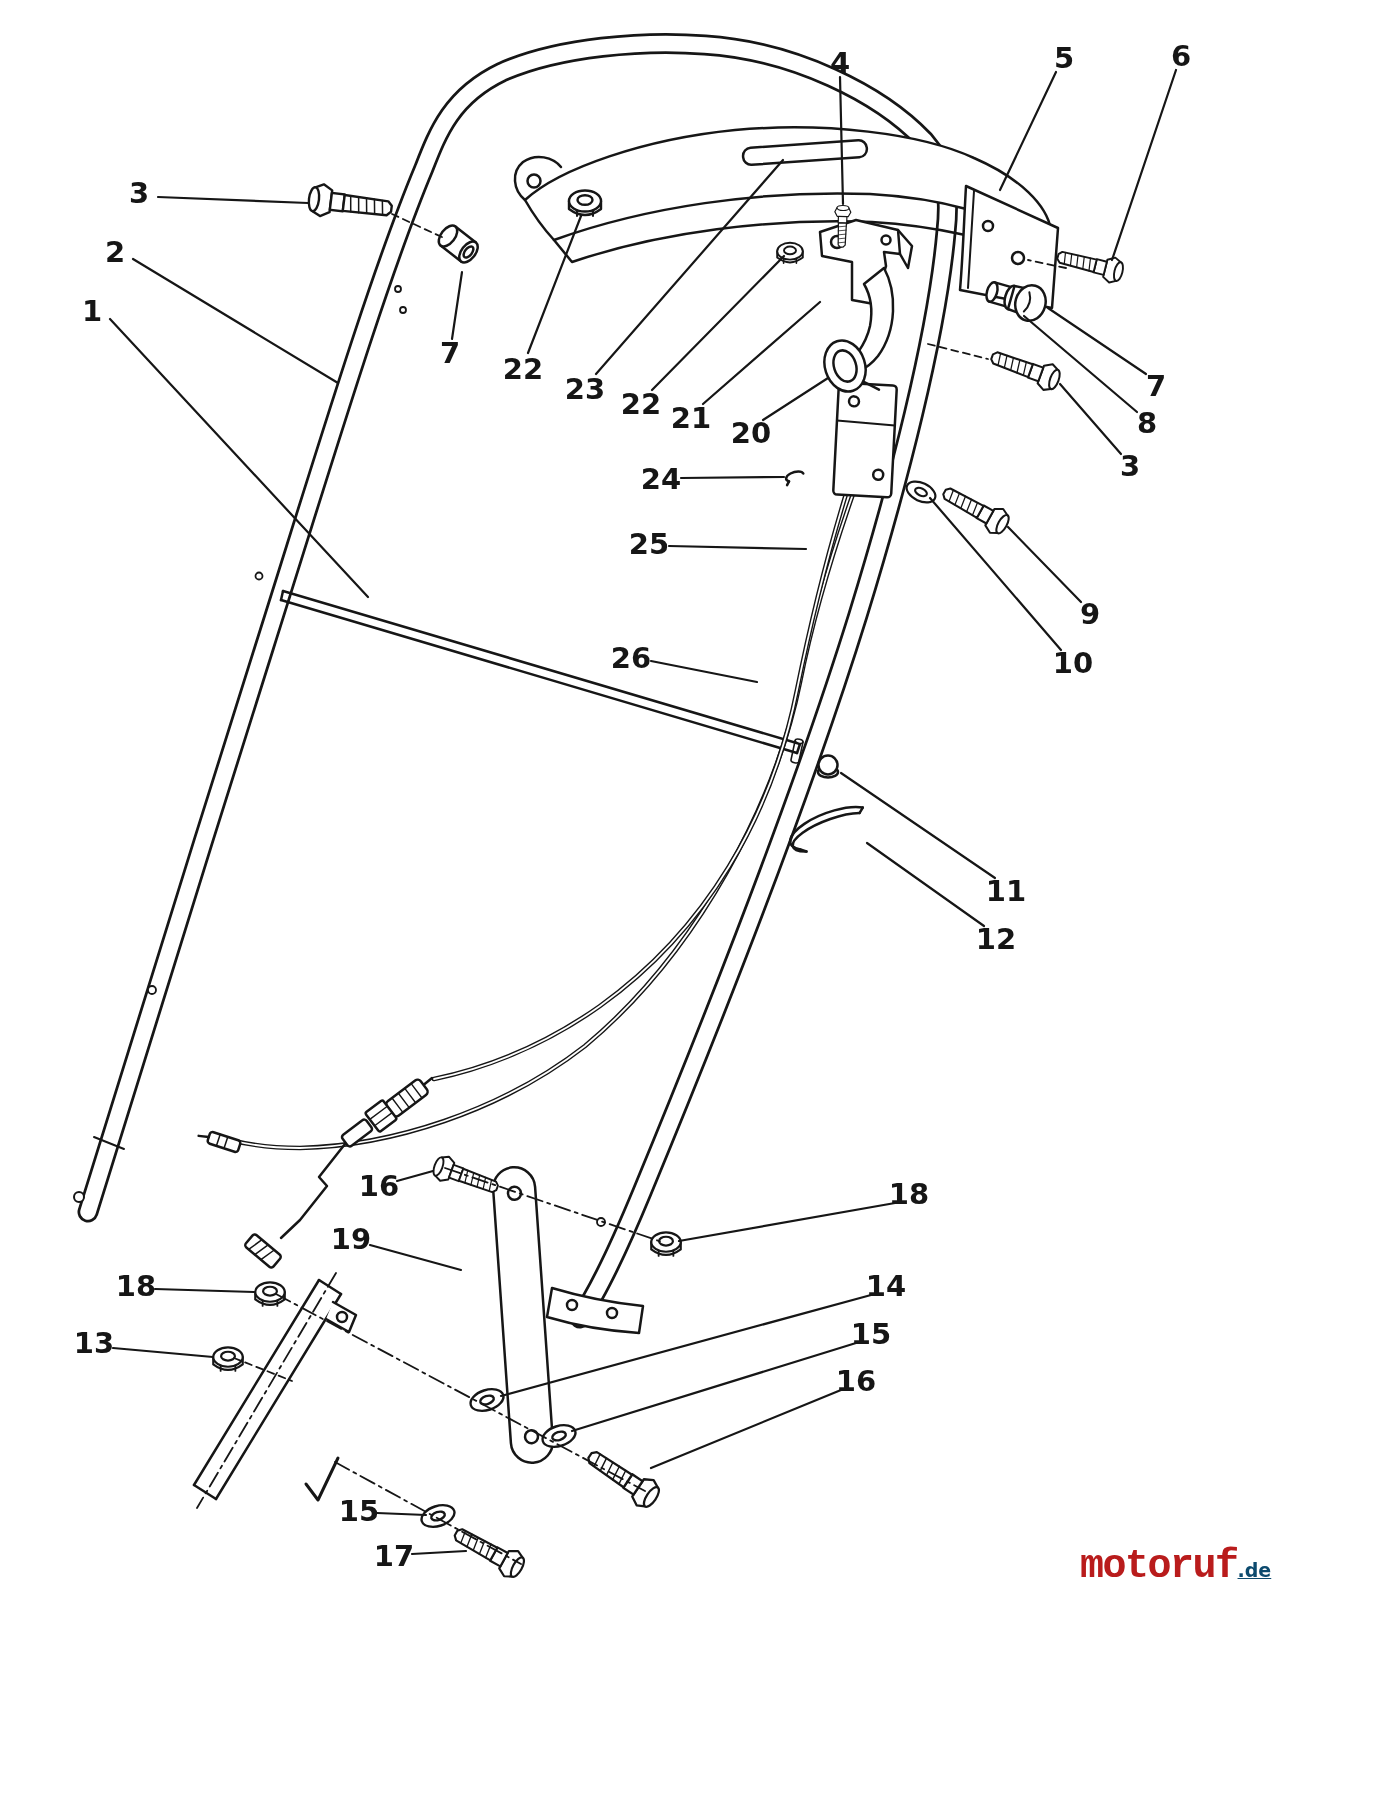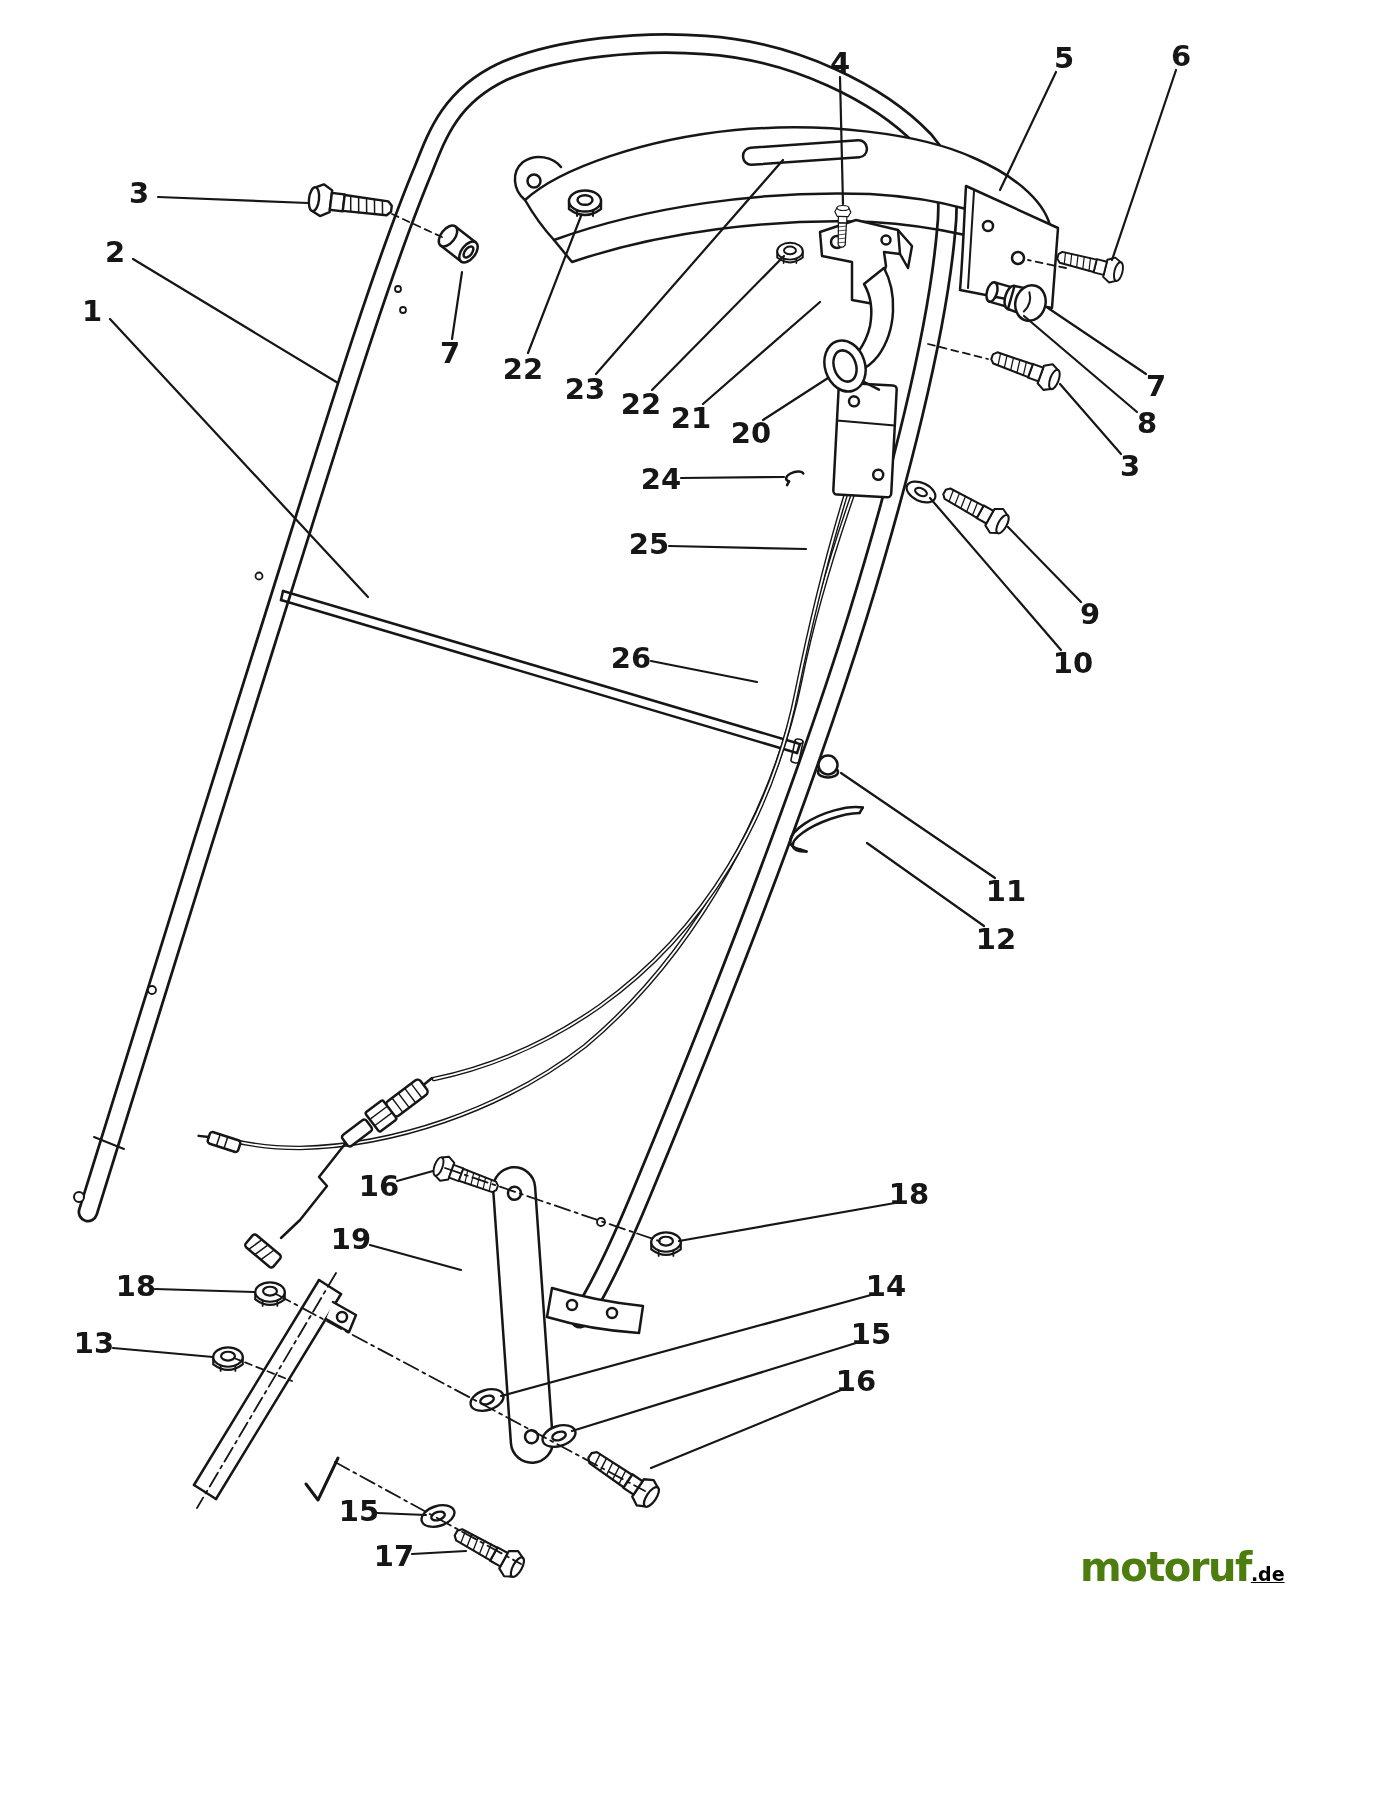--- a/index.html
+++ b/index.html
@@ -282,16 +282,16 @@
           <text x="886" y="1286" class="part-label">14</text>
           <text x="871" y="1334" class="part-label">15</text>
           <text x="856" y="1381" class="part-label">16</text>
           <text x="359" y="1511" class="part-label">15</text>
           <text x="394" y="1556" class="part-label">17</text>
         </g>
   </g>
 </svg>
 
 <div class="watermark">
-  <span class="brand" style="color: #4d7c0f;">motoruf</span><span class="suffix" style="color: #000000; text-decoration: underline;">.de</span>
+  <span class="brand" style="color: #b91c1c; font-family: Liberation Mono, monospace;">motoruf</span><span class="suffix" style="color: #0c4a6e; text-decoration: underline;">.de</span>
 </div>
 
 </div>
 
 </body></html>

